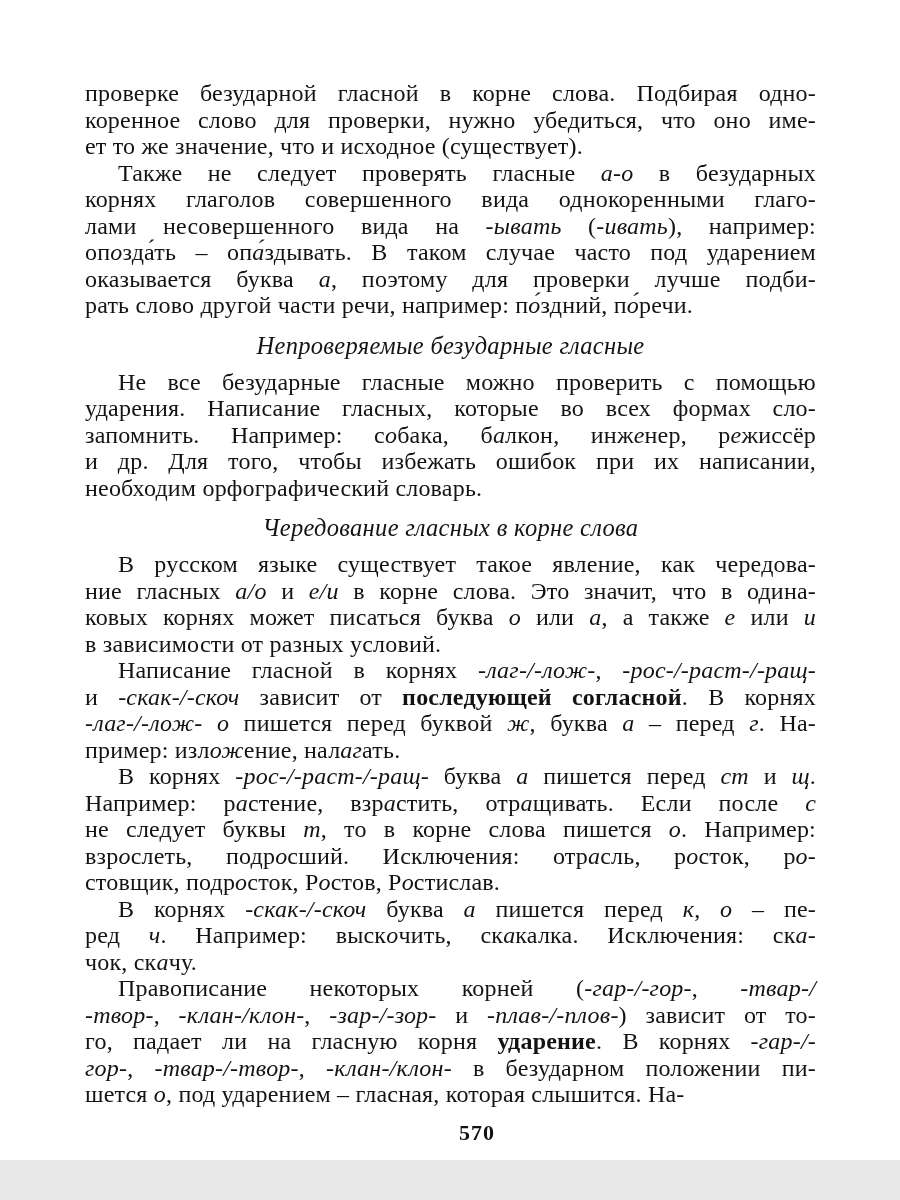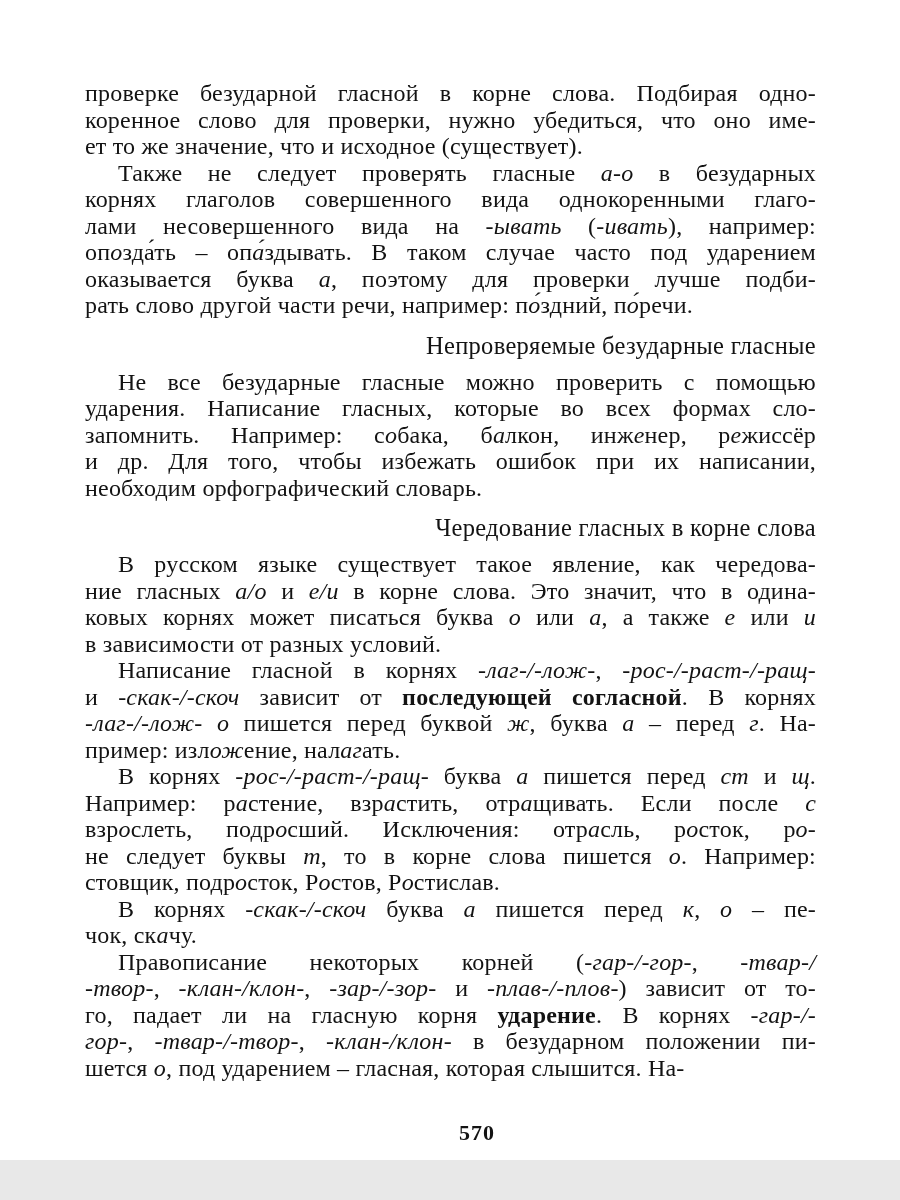--- a/index.html
+++ b/index.html
@@ -22,21 +22,22 @@
   .line {
     font-size: 24px;
     line-height: 26.5px;
     text-align: justify;
     text-align-last: justify;
     letter-spacing: 0.2px;
   }
   .line.last { text-align-last: left; }
   .para.indent .line.first { text-indent: 33px; }
   .heading {
-    text-align: right;
+    text-align: center;
+    font-style: italic;
     font-size: 24.5px;
     line-height: 27px;
     margin: 13px 0 10px 0;
     letter-spacing: 0.3px;
   }
   .seg.i { font-style: italic; }
   .seg.b { font-weight: bold; }
   .footer {
     position: absolute;
     left: 0;
@@ -84,26 +85,27 @@
       </div>
       <div class="para indent">
         <div class="line first"><span class="seg n">Написание гласной в корнях </span><span class="seg i">-лаг-/-лож-</span><span class="seg n">, </span><span class="seg i">-рос-/-раст-/-ращ-</span></div>
         <div class="line"><span class="seg n">и </span><span class="seg i">-скак-/-скоч</span><span class="seg n"> зависит от </span><span class="seg b">последующей согласной</span><span class="seg n">. В корнях</span></div>
         <div class="line"><span class="seg i">-лаг-/-лож-</span><span class="seg n"> </span><span class="seg i">о</span><span class="seg n"> пишется перед буквой </span><span class="seg i">ж</span><span class="seg n">, буква </span><span class="seg i">а</span><span class="seg n"> – перед </span><span class="seg i">г</span><span class="seg n">. На-</span></div>
         <div class="line last"><span class="seg n">пример: изл</span><span class="seg i">ож</span><span class="seg n">ение, нал</span><span class="seg i">аг</span><span class="seg n">ать.</span></div>
       </div>
       <div class="para indent">
         <div class="line first"><span class="seg n">В корнях </span><span class="seg i">-рос-/-раст-/-ращ-</span><span class="seg n"> буква </span><span class="seg i">а</span><span class="seg n"> пишется перед </span><span class="seg i">ст</span><span class="seg n"> и </span><span class="seg i">щ</span><span class="seg n">.</span></div>
         <div class="line"><span class="seg n">Например: р</span><span class="seg i">а</span><span class="seg n">стение, взр</span><span class="seg i">а</span><span class="seg n">стить, отр</span><span class="seg i">а</span><span class="seg n">щивать. Если после </span><span class="seg i">с</span></div>
+        <div class="line"><span class="seg n">не следует буквы </span><span class="seg i">т</span><span class="seg n">, то в корне слова пишется </span><span class="seg i">о</span><span class="seg n">. Например:</span></div>
         <div class="line"><span class="seg n">взр</span><span class="seg i">о</span><span class="seg n">слеть, подр</span><span class="seg i">о</span><span class="seg n">сший. Исключения: отр</span><span class="seg i">а</span><span class="seg n">сль, р</span><span class="seg i">о</span><span class="seg n">сток, р</span><span class="seg i">о</span><span class="seg n">-</span></div>
-        <div class="line"><span class="seg n">не следует буквы </span><span class="seg i">т</span><span class="seg n">, то в корне слова пишется </span><span class="seg i">о</span><span class="seg n">. Например:</span></div>
         <div class="line last"><span class="seg n">стовщик, подр</span><span class="seg i">о</span><span class="seg n">сток, Р</span><span class="seg i">о</span><span class="seg n">стов, Р</span><span class="seg i">о</span><span class="seg n">стислав.</span></div>
       </div>
       <div class="para indent">
         <div class="line first"><span class="seg n">В корнях </span><span class="seg i">-скак-/-скоч</span><span class="seg n"> буква </span><span class="seg i">а</span><span class="seg n"> пишется перед </span><span class="seg i">к</span><span class="seg n">, </span><span class="seg i">о</span><span class="seg n"> – пе-</span></div>
+        <div class="line"><span class="seg n">ред </span><span class="seg i">ч</span><span class="seg n">. Например: выск</span><span class="seg i">о</span><span class="seg n">чить, ск</span><span class="seg i">а</span><span class="seg n">калка. Исключения: ск</span><span class="seg i">а</span><span class="seg n">-</span></div>
         <div class="line last"><span class="seg n">чок, ск</span><span class="seg i">а</span><span class="seg n">чу.</span></div>
       </div>
       <div class="para indent">
         <div class="line first"><span class="seg n">Правописание некоторых корней (</span><span class="seg i">-гар-/-гор-</span><span class="seg n">, </span><span class="seg i">-твар-/</span></div>
         <div class="line"><span class="seg i">-твор-</span><span class="seg n">, </span><span class="seg i">-клан-/клон-</span><span class="seg n">, </span><span class="seg i">-зар-/-зор-</span><span class="seg n"> и </span><span class="seg i">-плав-/-плов-</span><span class="seg n">) зависит от то-</span></div>
         <div class="line"><span class="seg n">го, падает ли на гласную корня </span><span class="seg b">ударение</span><span class="seg n">. В корнях </span><span class="seg i">-гар-/-</span></div>
         <div class="line"><span class="seg i">гор-</span><span class="seg n">, </span><span class="seg i">-твар-/-твор-</span><span class="seg n">, </span><span class="seg i">-клан-/клон-</span><span class="seg n"> в безударном положении пи-</span></div>
         <div class="line last"><span class="seg n">шется </span><span class="seg i">о</span><span class="seg n">, под ударением – гласная, которая слышится. На-</span></div>
       </div>
     </div>

